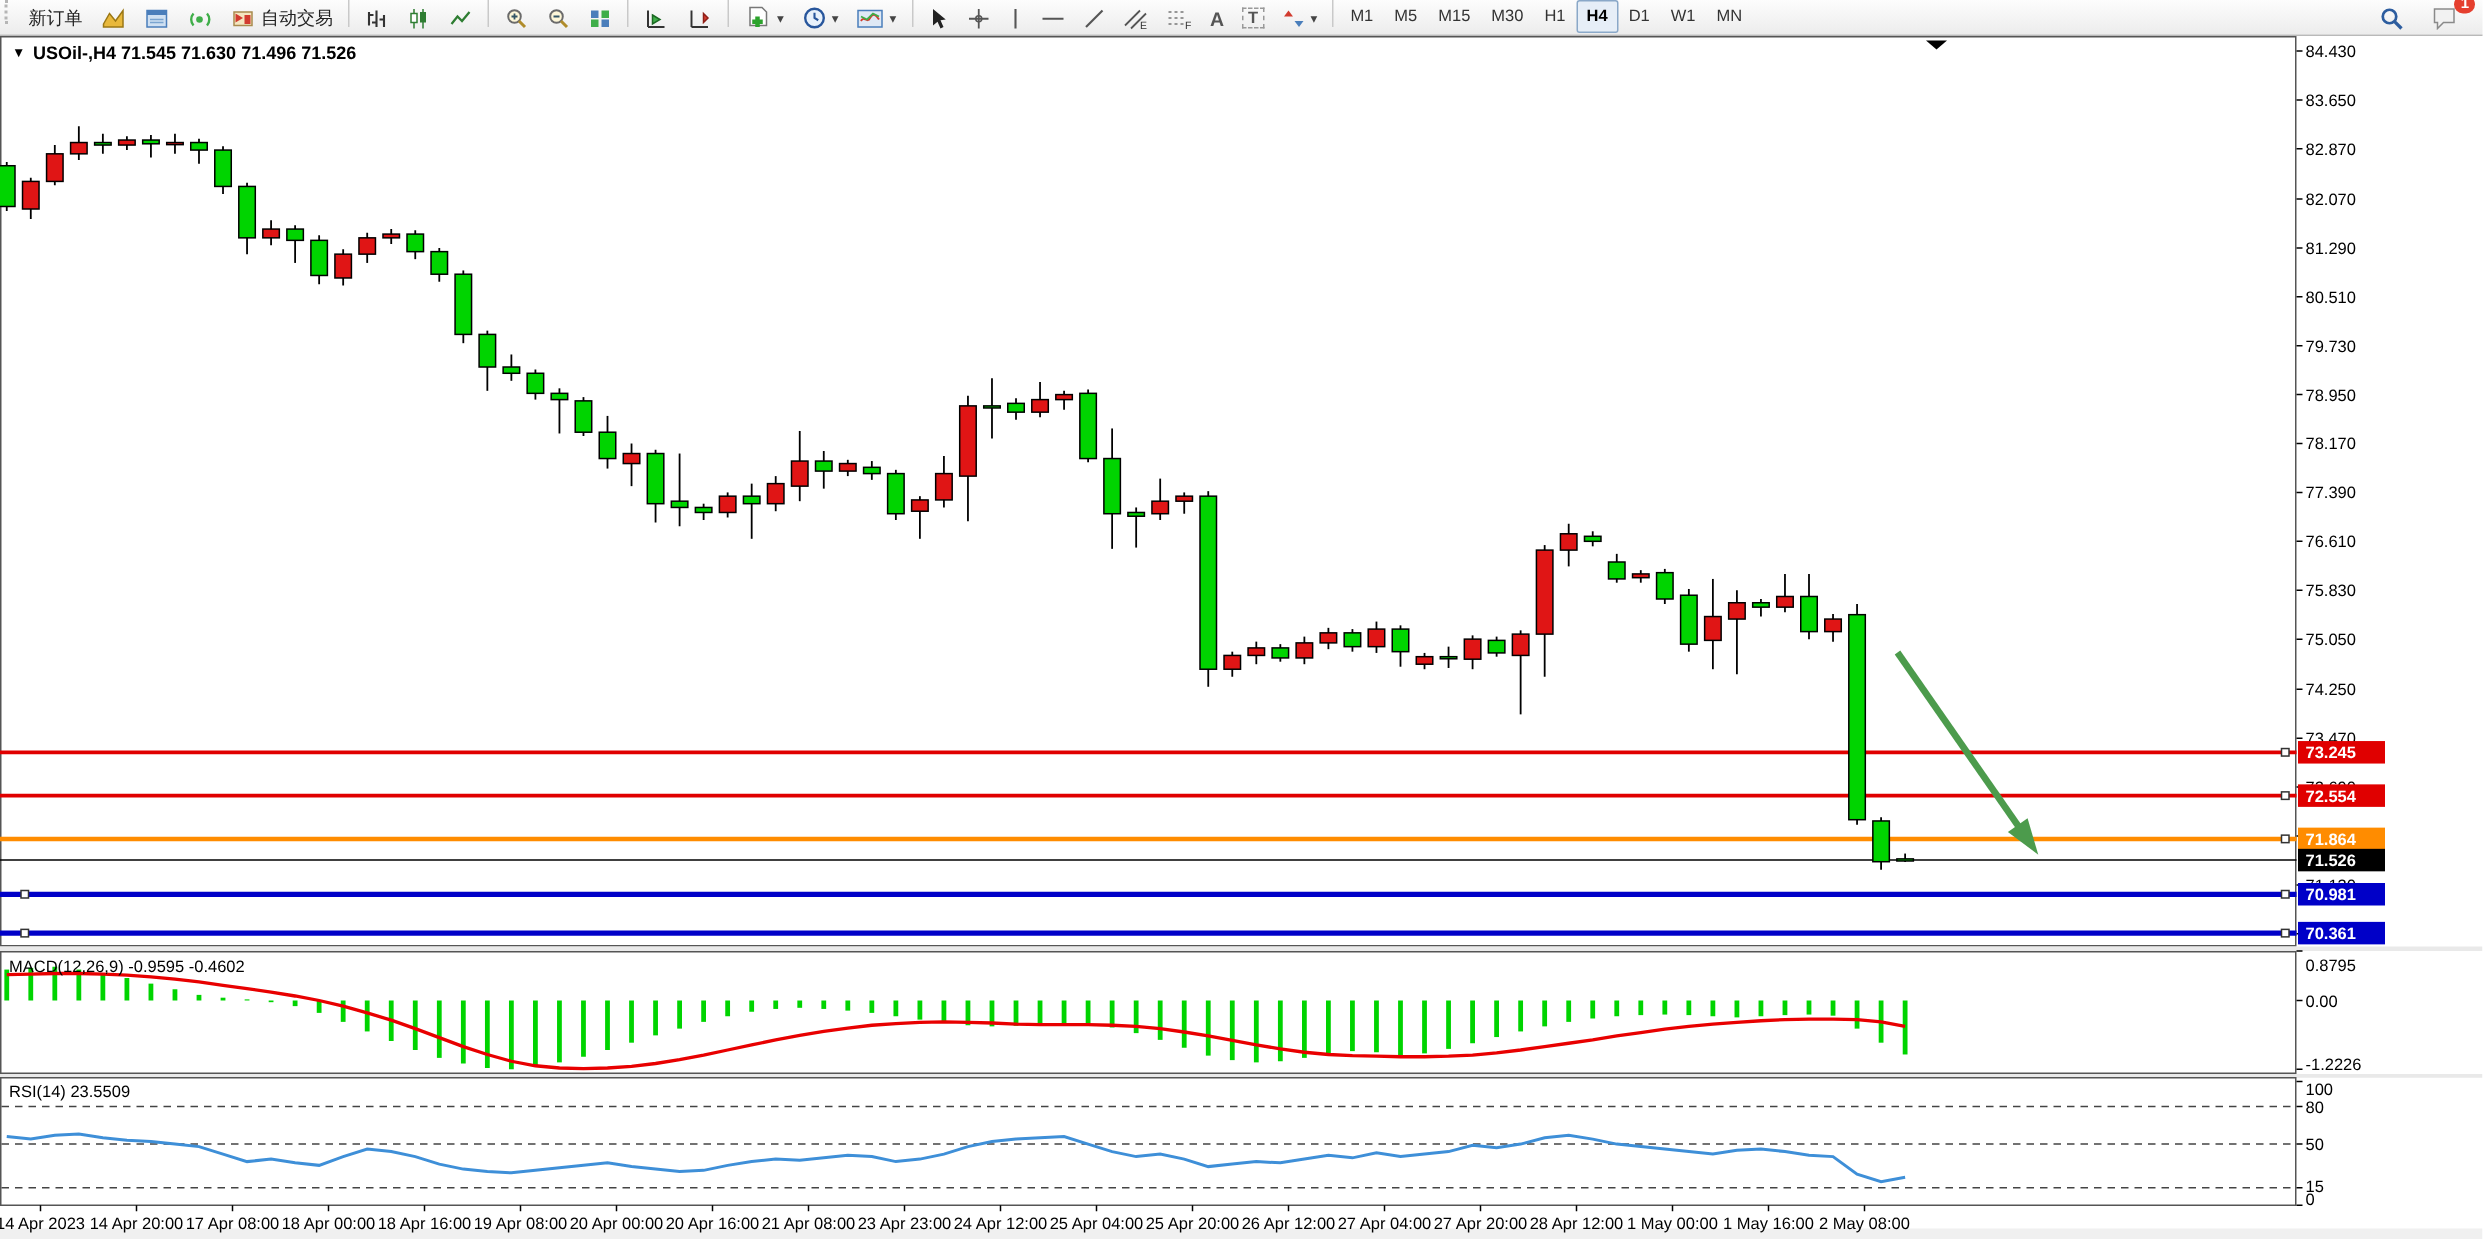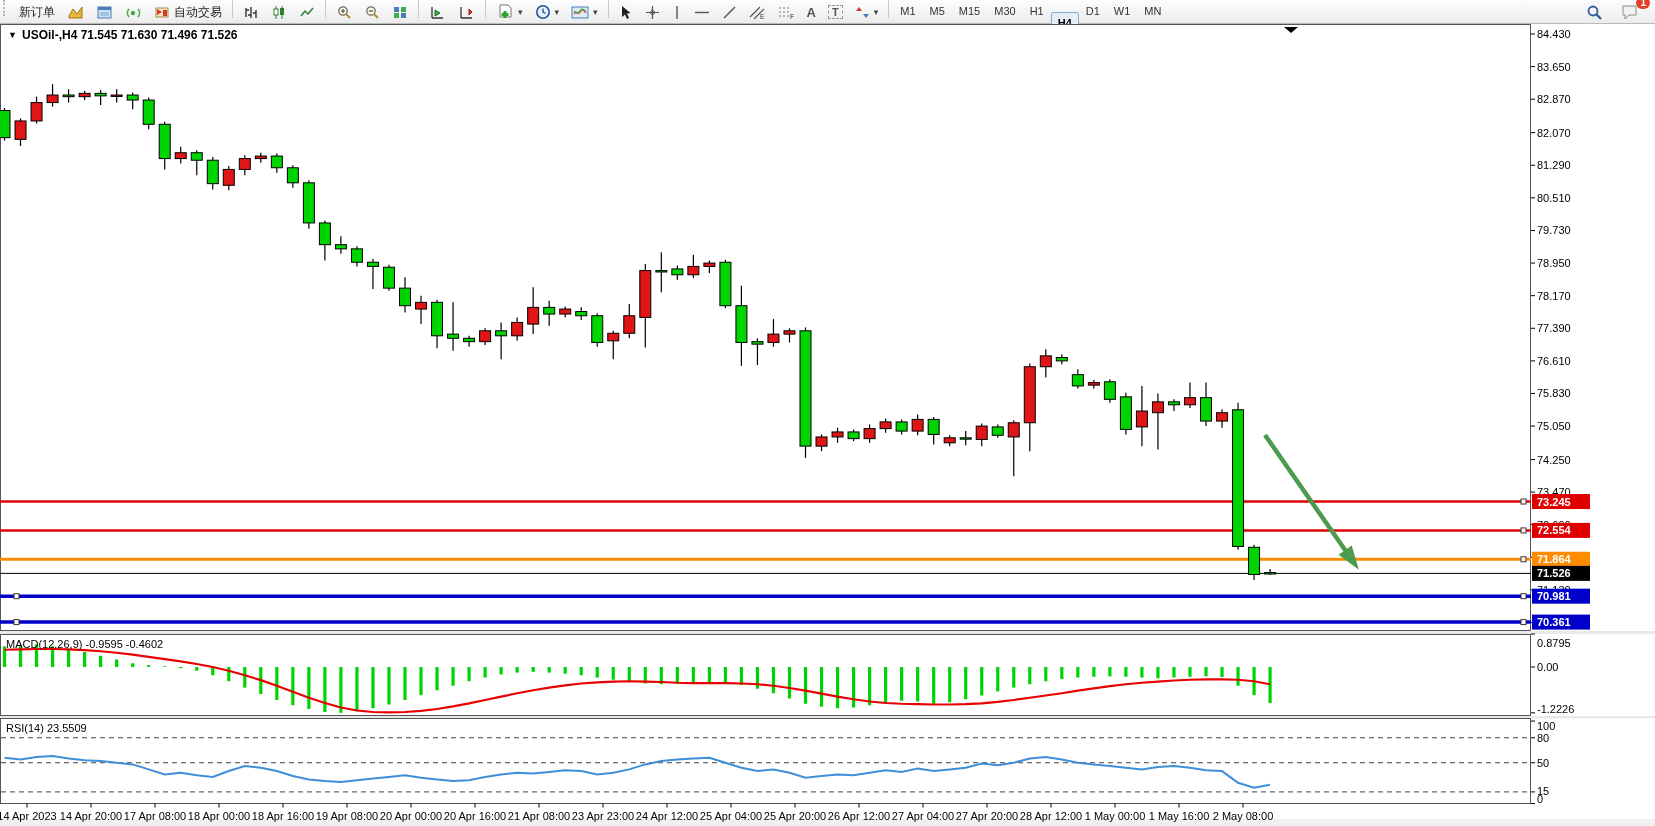--- a/index.html
+++ b/index.html
@@ -7,21 +7,21 @@
   
   .toolbar{position:absolute;left:0;top:0;width:1655px;height:23px;
     background:linear-gradient(#fdfdfd,#ececec);border-bottom:1px solid #b9b9b9;
     display:flex;align-items:flex-start;font-size:12px;color:#222;}
   .tb-grip{width:5px;height:16px;margin:0 3px;border-left:2px dotted #b5b5b5;}
   .tb-sep{width:1px;height:18px;background:#c9c9c9;margin:0 4px;}
   .tb-btn{display:flex;align-items:center;gap:3px;padding:2px 5px;height:18px;border:1px solid transparent;
     border-radius:2px;white-space:nowrap;cursor:default;}
   .tb-btn svg{display:block;}
   .tf{padding:2px 6px;height:16px;line-height:16px;font-size:11px;color:#333;border:1px solid transparent;border-radius:2px;}
-  .tf.active{background:#e6eef7;border-color:#8aa8c8;color:#000;font-weight:bold;margin-top:12px;}
+  .tf.active{background:#e6eef7;border-color:#8aa8c8;color:#000;font-weight:bold;}
   .caret{font-size:9px;color:#444;margin-left:1px;}
   .tb-right{margin-left:auto;display:flex;align-items:center;gap:6px;padding-right:10px;}
   .badge{position:absolute;top:-4px;right:-6px;background:#e53f2e;color:#fff;border-radius:8px;
     font-size:10px;font-weight:bold;padding:0 4px;line-height:12px;}
   .chat-wrap{position:relative;}
   
   #chartbox{position:absolute;left:0;top:24px;width:1655px;height:802px;background:#fff;}
 </style>
 </head>
 <body>

